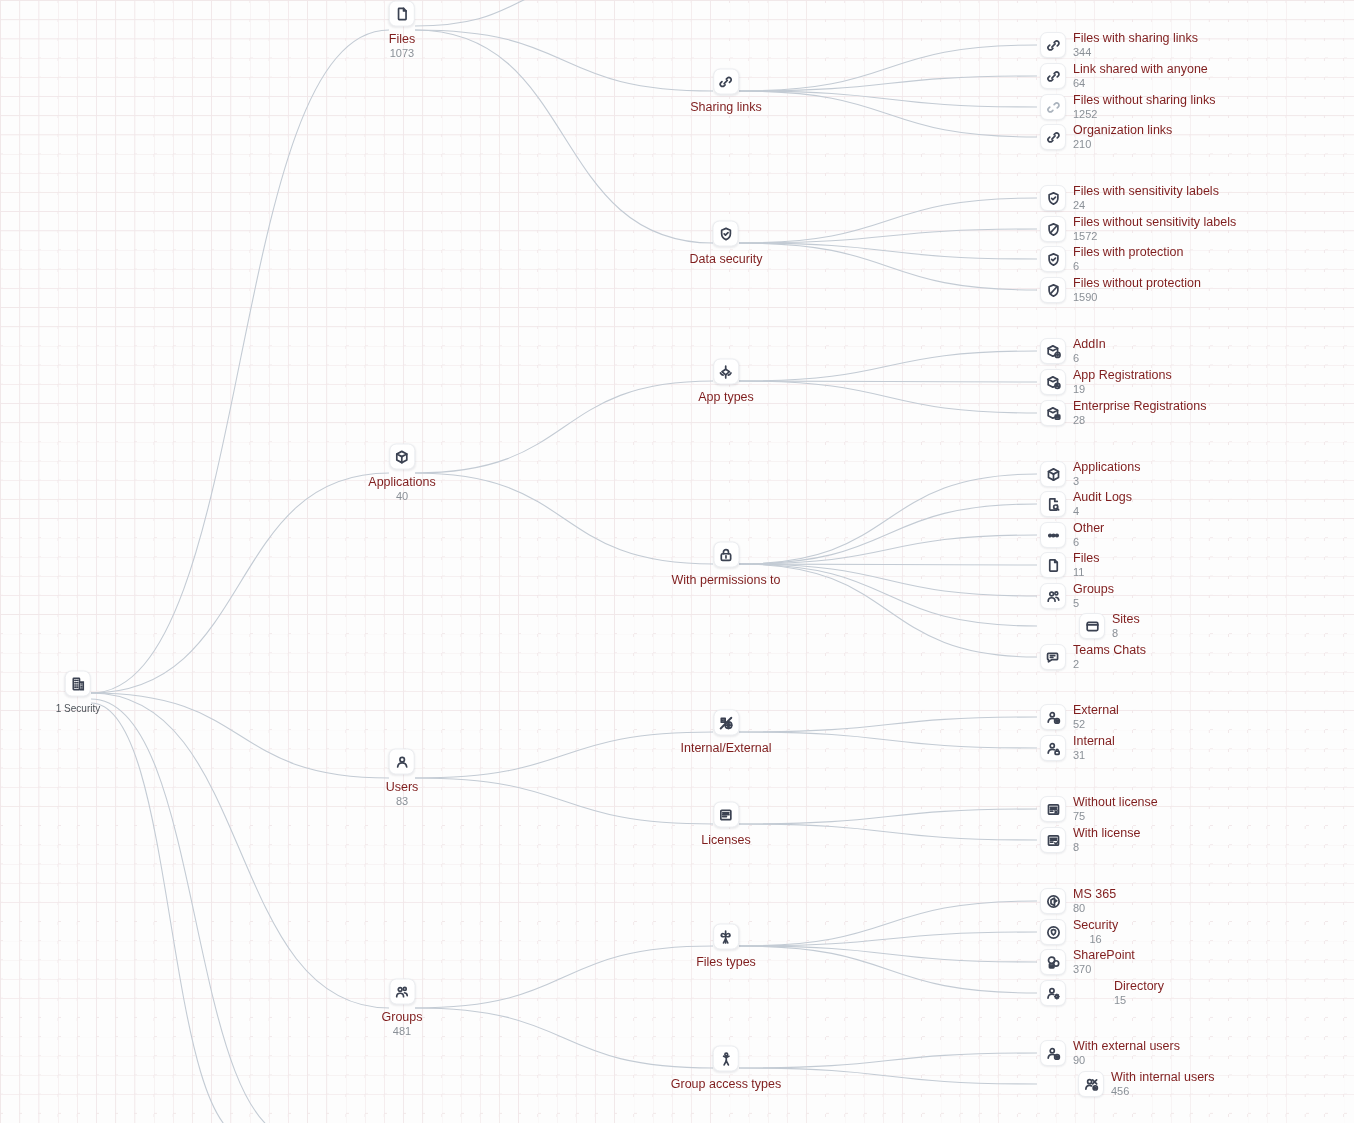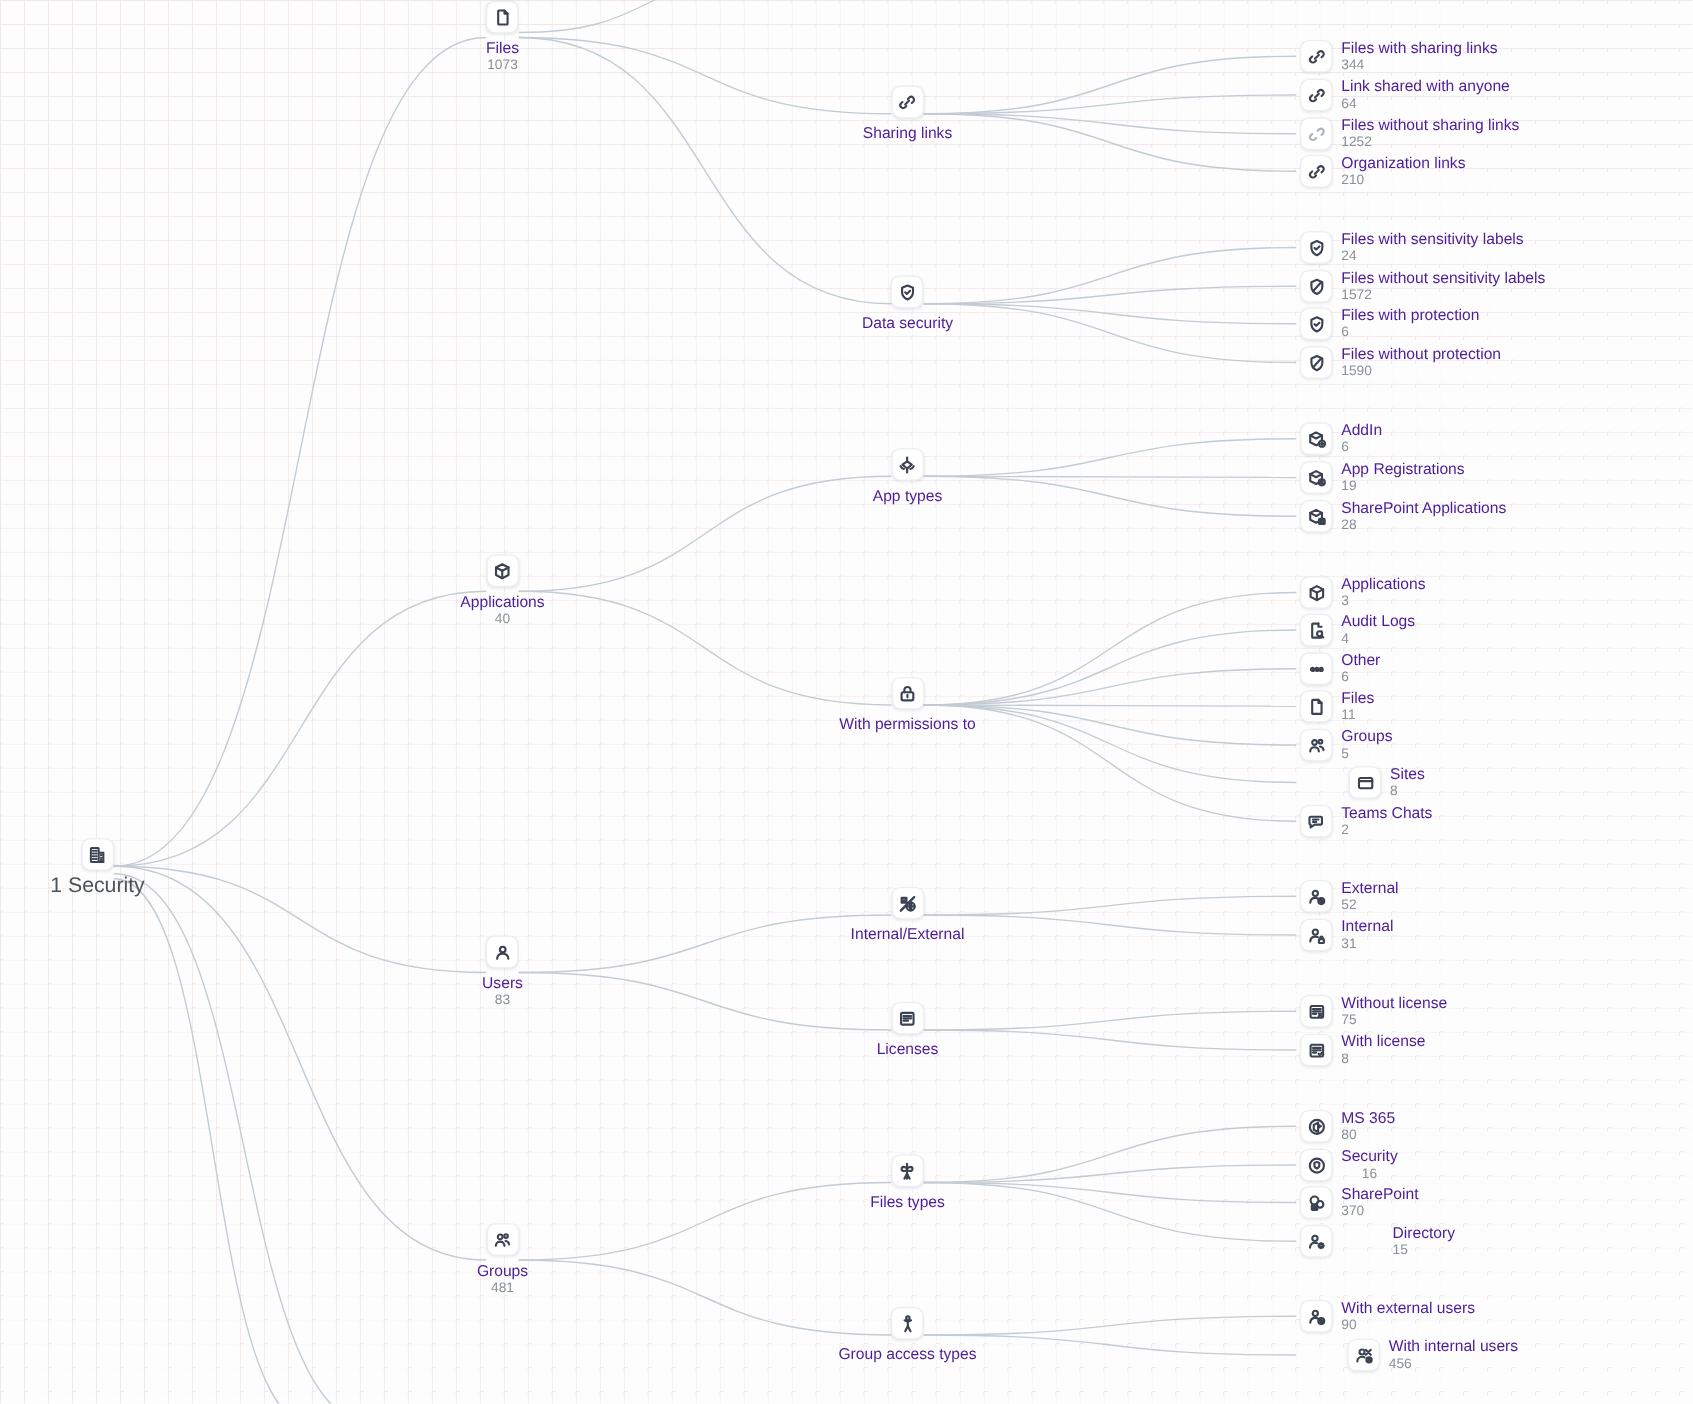--- a/index.html
+++ b/index.html
@@ -46,25 +46,25 @@
     width:24px;height:24px;border-radius:7px;
     background:#ffffff;
     border:1px solid #eceef1;
     box-shadow:0 1px 2px rgba(20,30,50,.08);
     display:flex;align-items:center;justify-content:center;
     flex:0 0 auto;
   }
   .chip svg{display:block;}
   .chip svg *{vector-effect:non-scaling-stroke;}
 
-  .cap{font-size:12.5px;color:#4c1d95;line-height:14px;}
+  .cap{font-size:12.5px;color:#7f1d1d;line-height:14px;}
   .sub{font-size:11px;color:#8a9097;line-height:13px;margin-top:1px;}
   .leaf .txt{display:flex;flex-direction:column;justify-content:center;}
   .leaf .cap{white-space:nowrap;}
-  .root .cap{font-size:17px;color:#4d5359;}
+  .root .cap{font-size:10px;color:#4d5359;}
 </style>
 </head>
 <body>
 
 <div id="canvas"></div>
 <svg id="edges" viewBox="0 0 1354 1123">
     <path d="M 91 693 C 254.9 693 225.1 30 389 30" fill="none" stroke="#c3cbd4" stroke-width="1.1"></path>
     <path d="M 91 693 C 254.9 693 225.1 473 389 473" fill="none" stroke="#c3cbd4" stroke-width="1.1"></path>
     <path d="M 91 693 C 254.9 693 225.1 778 389 778" fill="none" stroke="#c3cbd4" stroke-width="1.1"></path>
     <path d="M 91 693 C 254.9 693 225.1 1008 389 1008" fill="none" stroke="#c3cbd4" stroke-width="1.1"></path>
@@ -376,21 +376,21 @@
     <div class="node leaf" style="left: 1040px; top: 413px;">
       <span class="chip">
         <svg width="15" height="15" viewBox="0 0 24 24" fill="none" stroke="#3b4252" stroke-width="1.7" stroke-linecap="round" stroke-linejoin="round">
           <path d="M11 3l7.5 3.9L11 10.8 3.5 6.9z"></path>
           <path d="M3.5 6.9v8.7L11 19.5l7.5-3.9V6.9"></path>
           <rect x="14.8" y="14.6" width="7.2" height="6.4" rx="1" fill="#fff"></rect>
           <path d="M16.4 16.4h1M19.6 16.4h1M16.4 18.8h1M19.6 18.8h1M18 16.4h.1M18 18.8h.1"></path>
         </svg>
       </span>
       <span class="txt">
-        <span class="cap">SharePoint Applications</span>
+        <span class="cap">Enterprise Registrations</span>
         <span class="sub">28</span>
       </span>
     </div>
     <div class="node leaf" style="left: 1040px; top: 474px;">
       <span class="chip">
         <svg width="15" height="15" viewBox="0 0 24 24" fill="none" stroke="#3b4252" stroke-width="1.7" stroke-linecap="round" stroke-linejoin="round">
           <path d="M12 3l8 4.2-8 4.2-8-4.2z"></path>
           <path d="M4 7.2v9.6L12 21l8-4.2V7.2"></path>
           <path d="M12 11.4V21"></path>
         </svg>

